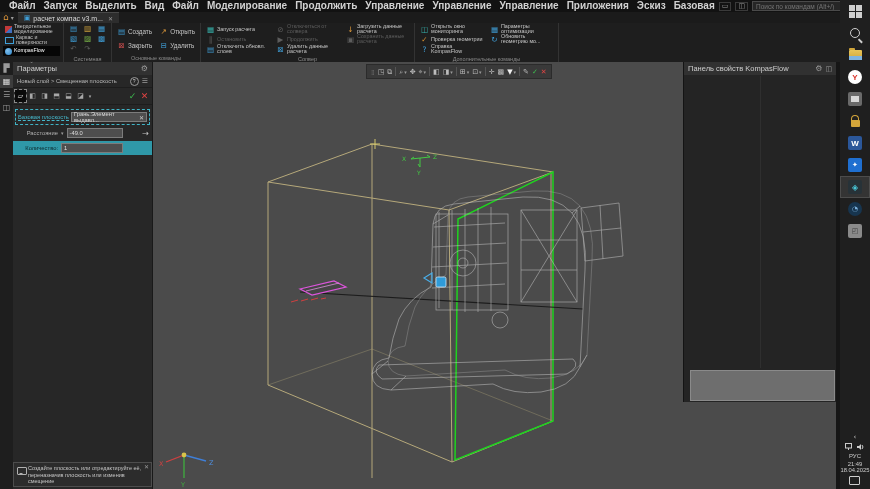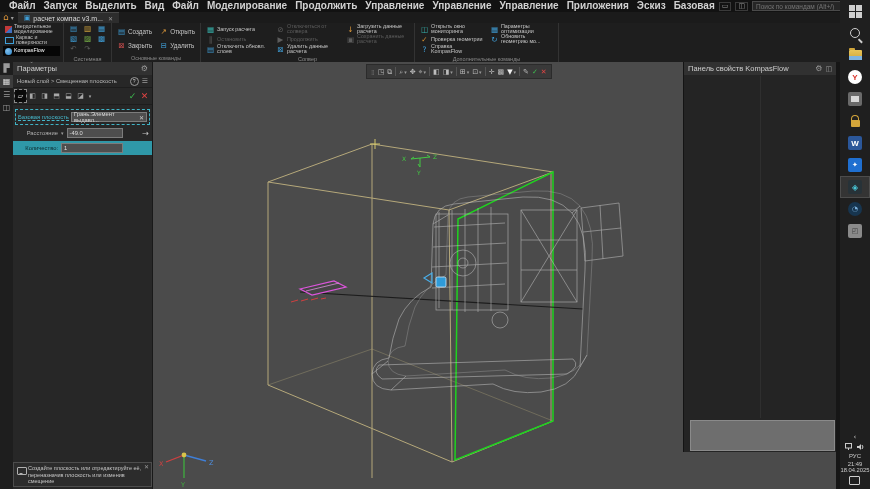--- a/index.html
+++ b/index.html
@@ -96,21 +96,21 @@
   .viewport{position:absolute;left:153px;top:62px;width:530px;height:427px;background:#4b4b4b;}
   .vp-toolbar{position:absolute;left:213px;top:2px;height:13px;background:#393939;border:1px solid #2b2b2b;
               display:flex;align-items:center;gap:3px;padding:0 4px;font-size:7px;color:#bdbdbd;z-index:3;}
   .vp-toolbar .sep{width:1px;height:9px;background:#555;}
   .vp-toolbar .dd{font-size:5px;color:#9a9a9a;margin-left:-2px;}
   .vp-toolbar .ok{color:#3dba4e;}
   .vp-toolbar .no{color:#e04343;}
   .vp-toolbar .fun{color:#f0f0f0;}
 
   
-  .props{position:absolute;left:683px;top:62px;width:153px;height:390px;background:#242424;
+  .props{position:absolute;left:683px;top:62px;width:153px;height:340px;background:#242424;
          border-left:1px solid #141414;box-sizing:border-box;}
   .props .p-head{background:#313131;}
   .props-div{position:absolute;left:76px;top:14px;bottom:34px;width:1px;background:#2f2f2f;}
   .props-bottom{position:absolute;left:6px;right:1px;bottom:1px;height:31px;background:#6e6e6e;
                 border:1px solid #8a8a8a;box-sizing:border-box;}
   .edgefill{position:absolute;left:836px;top:0;width:4px;height:489px;background:#161616;}
 
   
   .taskbar{position:absolute;right:0;top:0;width:30px;height:489px;background:#1f1f1f;
            display:flex;flex-direction:column;align-items:center;z-index:10;}

